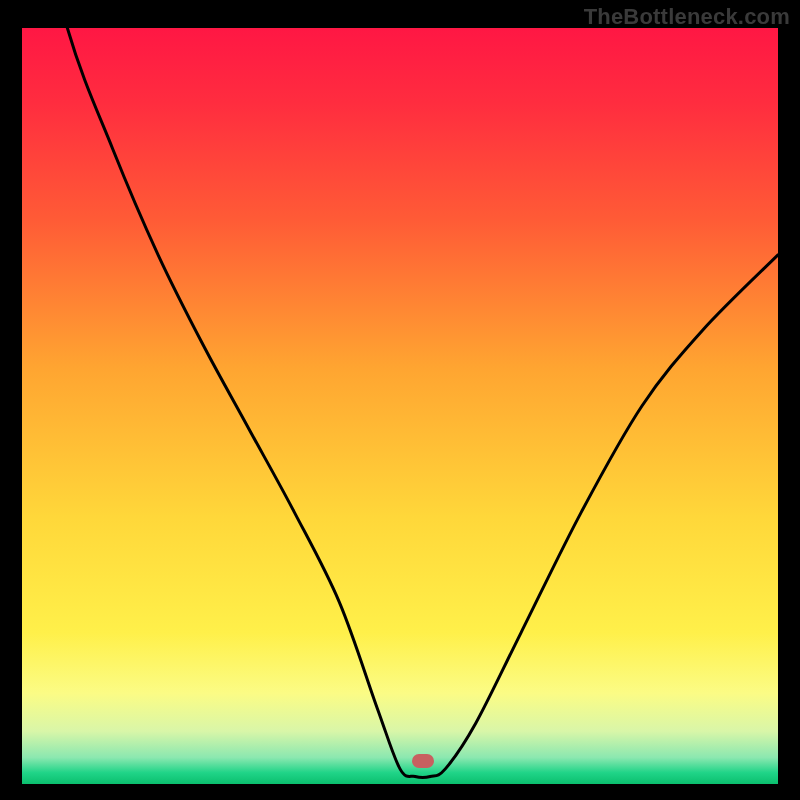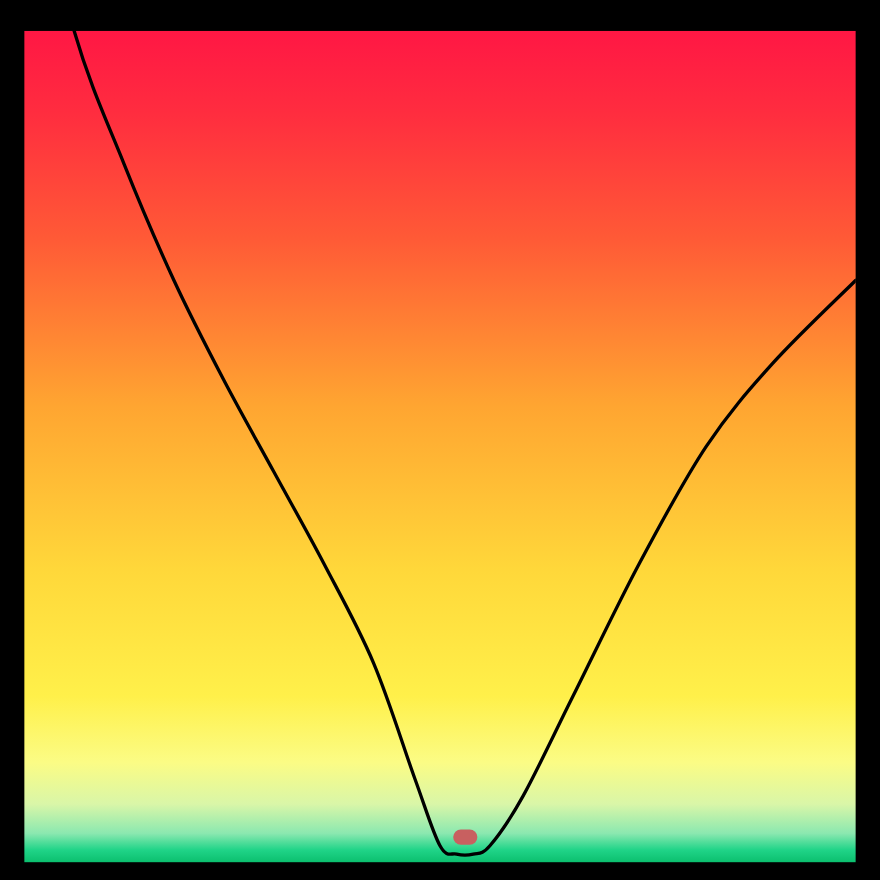--- a/index.html
+++ b/index.html
@@ -48,20 +48,21 @@
     height: 14px;
     border-radius: 7px;
     transform: translate(-50%, -50%);
   }
 </style>
 </head>
 <body>
 
 <div class="stage">
 
+  <div class="watermark">TheBottleneck.com</div>
 
   <div class="plot">
 
     <svg class="gradient-bg" viewBox="0 0 100 100" preserveAspectRatio="none">
       <defs>
         <linearGradient id="bgGrad" x1="0" y1="0" x2="0" y2="1">
             <stop offset="0%" stop-color="#ff1744"></stop>
             <stop offset="10%" stop-color="#ff2d3f"></stop>
             <stop offset="25%" stop-color="#ff5a36"></stop>
             <stop offset="45%" stop-color="#ffa531"></stop>

